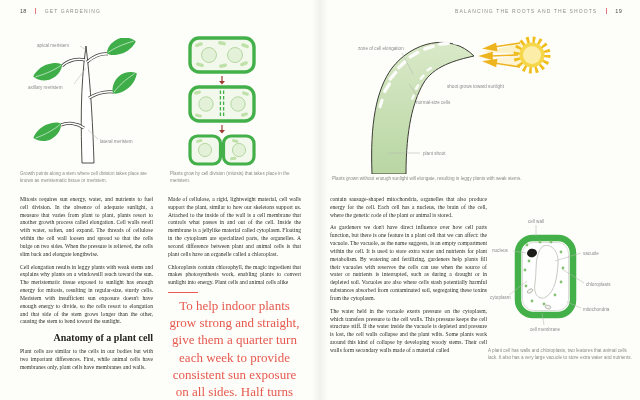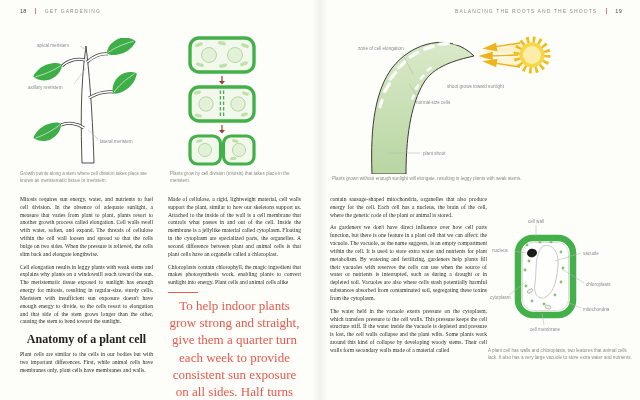--- a/index.html
+++ b/index.html
@@ -7,22 +7,22 @@
   #spread{position:relative;width:640px;height:400px;background:#fdfdfa;overflow:hidden;}
   #seam{position:absolute;left:312px;top:0;width:16px;height:400px;
         background:linear-gradient(90deg,rgba(0,0,0,0) 0%,rgba(0,0,0,.05) 50%,rgba(0,0,0,0) 100%);}
   .hdr{position:absolute;top:8px;font-size:5px;letter-spacing:1.1px;color:#8f8f8a;white-space:nowrap;}
   .pagenum{color:#4a4a45;font-size:5.5px;letter-spacing:.3px;}
   .hdr-div{display:inline-block;width:1px;height:6px;background:#e0787c;margin:0 6px;vertical-align:-1px;}
   .caption{position:absolute;font-size:4.6px;line-height:1.5;color:#8c8c86;}
   .bodycol{position:absolute;font-family:"Liberation Serif",serif;font-size:5.6px;line-height:1.4;
            color:#2e2d28;text-align:justify;}
   .bodycol p{margin:0 0 5px 0;}
-  .subhead{font-family:"Liberation Serif",serif;font-weight:bold;font-size:12px;color:#23221e;
-           margin:5px 0 3px 0;text-align:center;}
+  .subhead{font-family:"Liberation Serif",serif;font-weight:bold;font-size:10px;color:#23221e;
+           margin:5px 0 3px 0;text-align:right;}
   .pullquote-rule{width:30px;border:0;border-top:1.5px solid #e65a4f;margin:4px 0;}
   .pullquote-text{font-family:"Liberation Serif",serif;font-size:13px;line-height:1.32;color:#e65a4f;
                   text-align:center;margin:2px 0 4px 0;}
   svg text{font-family:"Liberation Sans",sans-serif;font-size:4.6px;fill:#8d8d8d;}
   svg .leader{stroke:#b5b5b0;stroke-width:.55;fill:none;}
   .diagram{position:absolute;}
 </style>
 </head>
 <body>
 

